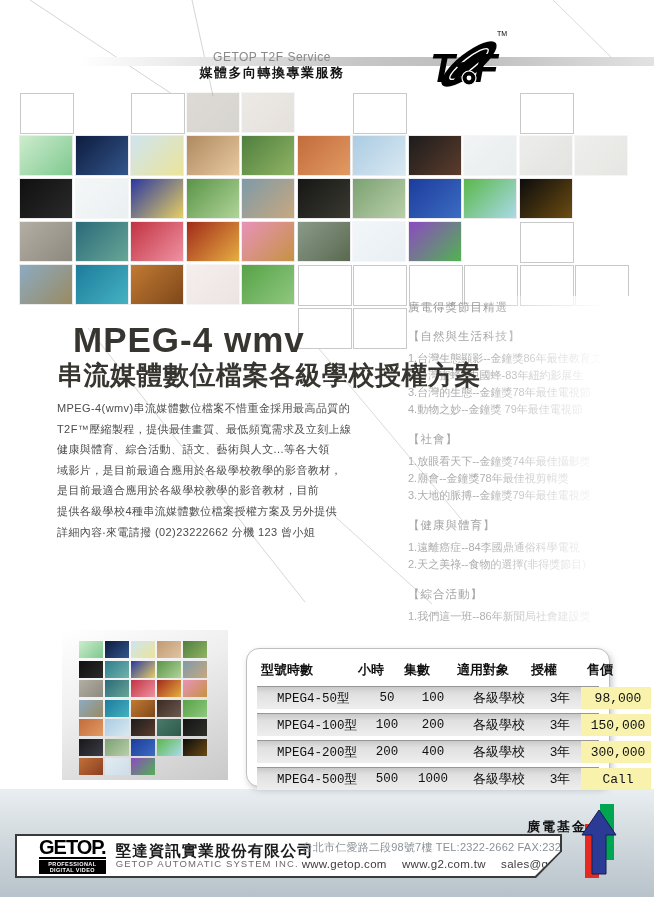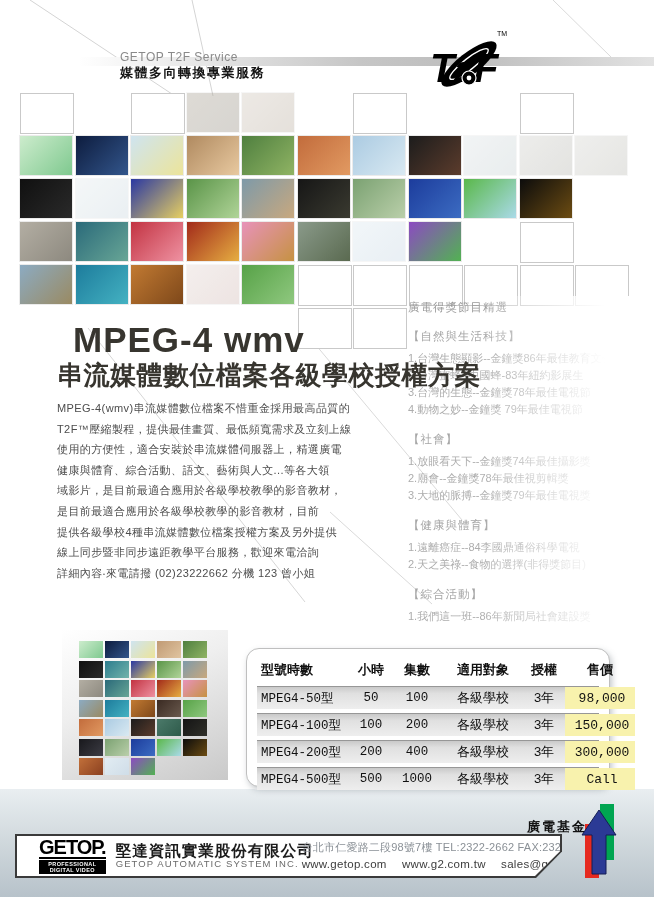--- a/index.html
+++ b/index.html
@@ -6,21 +6,21 @@
   body{width:654px;height:897px;position:relative;overflow:hidden;background:#ffffff;
        font-family:"Liberation Sans",sans-serif;}
   .abs{position:absolute;}
 
   
   #deco-lines{position:absolute;left:0;top:0;z-index:1;}
 
   
   .grad-band{left:0;top:57px;width:654px;height:9px;z-index:2;
     background:linear-gradient(to right,#ffffff 12%,#c6c6c6 55%,#bdbdbd 72%,#e2e2e2 100%);}
-  .service-block{left:120px;top:50px;width:304px;text-align:left;z-index:3;line-height:1.25;}
+  .service-block{left:120px;top:50px;width:304px;text-align:center;z-index:3;line-height:1.25;}
   .service-en{font-size:12px;color:#8a8a8a;letter-spacing:.5px;}
   .service-zh{font-size:13px;color:#151515;font-weight:bold;letter-spacing:1.5px;}
   .t2f-logo{left:424px;top:24px;z-index:4;}
 
   
   .cell{position:absolute;width:52px;height:39px;z-index:2;}
   .cell-empty{background:#ffffff;border:1px solid #c9c9c9;}
   .cell-img{box-shadow:0 0 0 1px rgba(0,0,0,.08);}
   .cell-faded{opacity:.45;}
 
@@ -44,21 +44,21 @@
   .mcell{position:absolute;width:24px;height:17px;}
 
   
   .price-panel{left:246px;top:648px;width:362px;height:137px;background:#ffffff;
     border:1px solid #bfbfbf;border-radius:13px;z-index:4;
     box-shadow:2px 3px 6px rgba(90,100,110,.35),0 0 0 3px rgba(255,255,255,.8);}
   .price-grid{position:absolute;left:10px;top:9px;width:342px;}
   .prow{display:grid;grid-template-columns:94px 40px 52px 80px 42px 70px;align-items:center;}
   .prow.head{height:24px;font-weight:bold;color:#1a1a1a;font-size:13px;}
   .prow.bar{height:22px;margin-top:4px;border-top:1px solid #979797;
-    background:linear-gradient(180deg,#c9c9c9 0%,#e0e0e0 30%,#eeeeee 100%);}
+    background:linear-gradient(180deg,#c9c9c9 0%,#e0e0e0 30%,#eeeeee 100%);padding-left:16px;}
   .pc{padding-left:4px;font-size:13px;color:#111;}
   .pc.center{text-align:center;padding-left:0;}
   .pc.mono{font-family:"Liberation Mono",monospace;font-size:12.5px;}
   .pc.price{background:#f8f2ad;height:100%;display:flex;align-items:center;justify-content:center;
     font-family:"Liberation Mono",monospace;font-size:13px;}
 
   
   .bottom-panel{left:0;top:789px;width:654px;height:108px;z-index:0;
     background:linear-gradient(180deg,#e9eef1 0%,#d2dade 45%,#b7c2ca 100%);}
   .fund-label{left:527px;top:818px;font-size:13px;font-weight:bold;color:#111;letter-spacing:2px;z-index:6;}
@@ -159,26 +159,24 @@
     <div class="cell cell-empty" style="left: 297.5px; top: 308px;"></div>
     <div class="cell cell-empty" style="left: 353px; top: 308px;"></div>
   </div>
 
 <div class="abs title1">MPEG-4 wmv</div>
 <div class="abs title2">串流媒體數位檔案各級學校授權方案</div>
 
 <div class="abs body-text" id="body-text">
     <div>MPEG-4(wmv)串流媒體數位檔案不惜重金採用最高品質的</div>
     <div>T2F™壓縮製程，提供最佳畫質、最低頻寬需求及立刻上線</div>
-    <div>使用的方便性，適合安裝於串流媒體伺服器上，精選廣電</div>
     <div>健康與體育、綜合活動、語文、藝術與人文...等各大領</div>
     <div>域影片，是目前最適合應用於各級學校教學的影音教材，</div>
     <div>是目前最適合應用於各級學校教學的影音教材，目前</div>
     <div>提供各級學校4種串流媒體數位檔案授權方案及另外提供</div>
-    <div>線上同步暨非同步遠距教學平台服務，歡迎來電洽詢</div>
     <div>詳細內容‧來電請撥 (02)23222662 分機 123 曾小姐</div>
   </div>
 
 <div class="abs awards" id="awards">
   <div class="aw-title">廣電得獎節目精選</div>
 <h4>【自然與生活科技】</h4>
     <div class="aw-item">1.台灣生態顯影--金鐘獎86年最佳教育文化</div>
     <div class="aw-item">2.台灣蜜蜂--中國蜂-83年紐約影展生</div>
     <div class="aw-item">3.台灣的生態--金鐘獎78年最佳電視節</div>
     <div class="aw-item">4.動物之妙--金鐘獎 79年最佳電視節</div>

